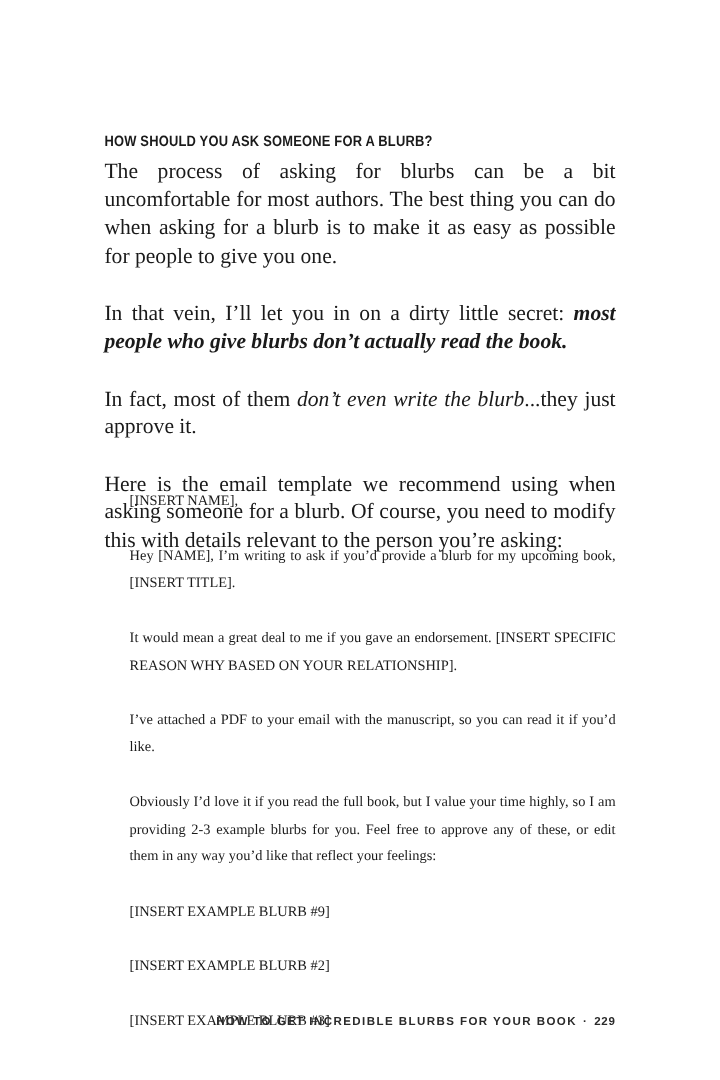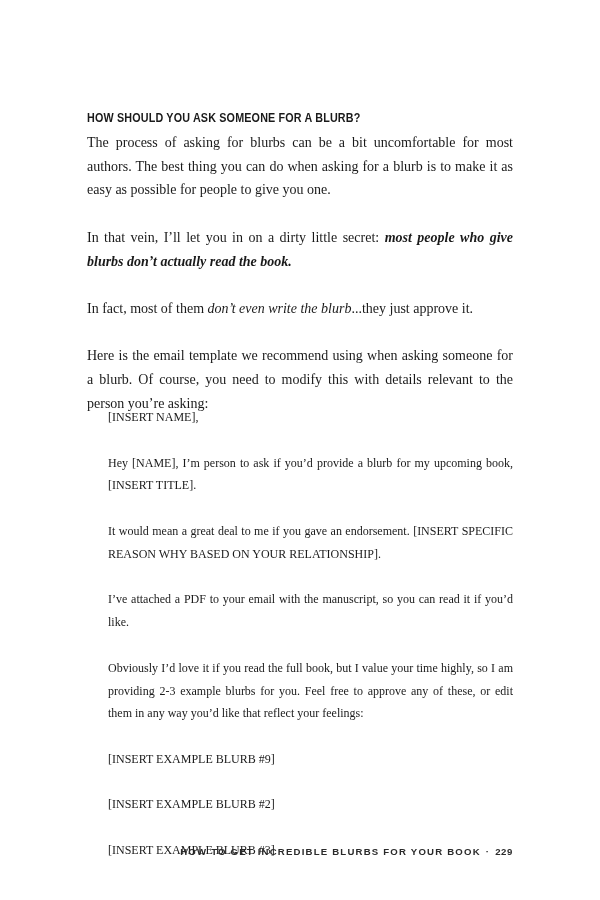--- a/index.html
+++ b/index.html
@@ -34,21 +34,21 @@
       transform-origin: left center;
       white-space: nowrap;
       color: #1a1a1a;
     }
     .body {
       position: absolute;
       top: 84px;
       left: 0;
       width: 426px;
       font-family: "Liberation Serif", serif;
-      font-size: 14px;
+      font-size: 18px;
       line-height: 23.7px;
       color: #1a1a1a;
     }
     .body p {
       margin: 0 0 23.7px 0;
       text-align: justify;
       text-align-last: left;
     }
     .body .bi {
       font-weight: bold;
@@ -101,21 +101,21 @@
 
   <div class="body">
     <p>The process of asking for blurbs can be a bit uncomfortable for most authors. The best thing you can do when asking for a blurb is to make it as easy as possible for people to give you one.</p>
     <p><span>In that vein, I’ll let you in on a dirty little secret: </span><span class="bi">most people who give blurbs don’t actually read the book.</span></p>
     <p><span>In fact, most of them </span><span class="it">don’t even write the blurb</span><span>...they just approve it.</span></p>
     <p>Here is the email template we recommend using when asking someone for a blurb. Of course, you need to modify this with details relevant to the person you’re asking:</p>
   </div>
 
   <div class="email">
     <p class="greeting">[INSERT NAME],</p>
-    <p>Hey [NAME], I’m person to ask if you’d provide a blurb for my upcoming book, [INSERT TITLE].</p>
+    <p>Hey [NAME], I’m writing to ask if you’d provide a blurb for my upcoming book, [INSERT TITLE].</p>
     <p>It would mean a great deal to me if you gave an endorsement. [INSERT SPECIFIC REASON WHY BASED ON YOUR RELATIONSHIP].</p>
     <p>I’ve attached a PDF to your email with the manuscript, so you can read it if you’d like.</p>
     <p>Obviously I’d love it if you read the full book, but I value your time highly, so I am providing 2-3 example blurbs for you. Feel free to approve any of these, or edit them in any way you’d like that reflect your feelings:</p>
     <p class="blurb">[INSERT EXAMPLE BLURB #9]</p>
     <p class="blurb">[INSERT EXAMPLE BLURB #2]</p>
     <p class="blurb">[INSERT EXAMPLE BLURB #3]</p>
   </div>
 
 </div>
 

